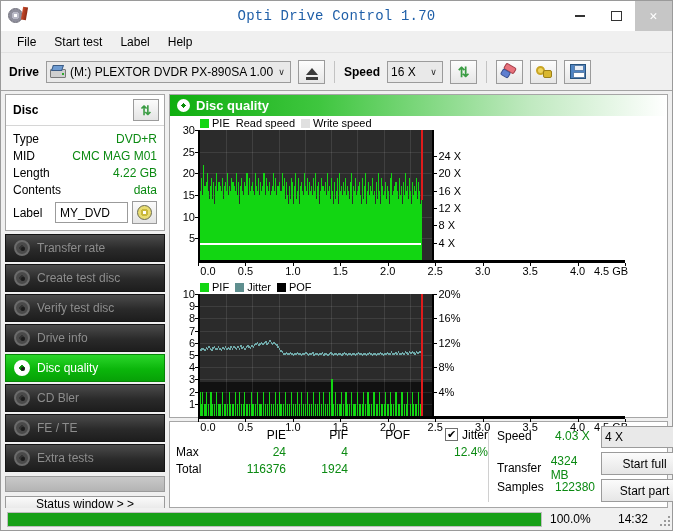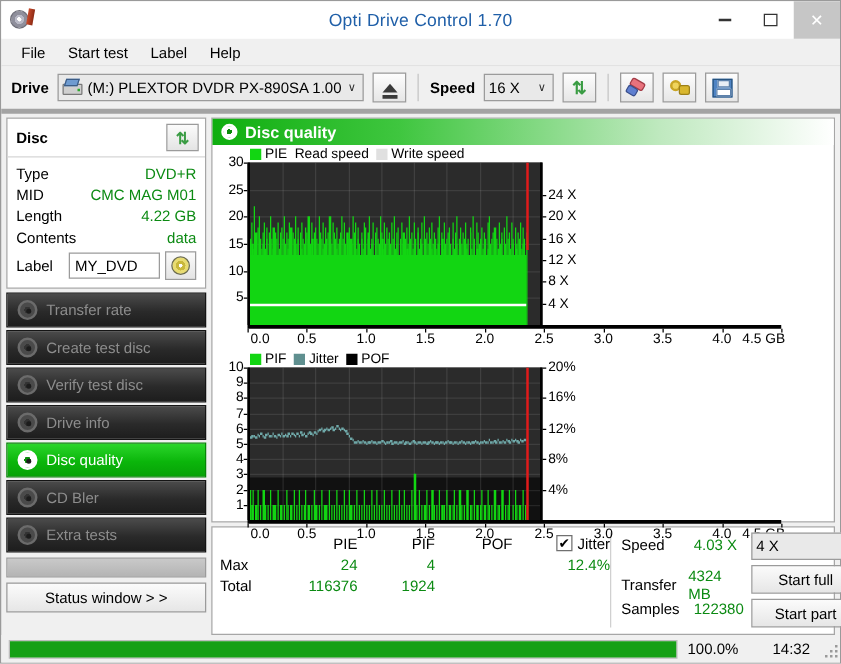--- a/index.html
+++ b/index.html
@@ -15,21 +15,21 @@
     position: relative;
     background: #f0f0f0;
     border: 1px solid #9a9a9a;
     display: flex; flex-direction: column;
   }
 
   
   .titlebar {
     height: 30px; background: #ffffff;
     display: flex; align-items: center;
-    position: relative; flex: 0 0 30px;
+    position: relative; flex: 0 0 30px; font-family: Liberation Mono, monospace;
   }
   .app-icon {
     width: 18px; height: 18px; margin-left: 7px;
     position: relative;
   }
   .app-icon .disc {
     position:absolute; left:0; top:1px;
     width: 15px; height: 15px; border-radius: 50%;
     background: radial-gradient(circle at 50% 50%, #fff 0 18%, #b9b9c6 19% 40%, #8f8f9c 41% 70%, #d8d8e2 71% 100%);
     border: 1px solid #6d6d78;
@@ -58,21 +58,21 @@
     height: 22px; background: #f0f0f0; display: flex; align-items: center;
     padding-left: 8px; gap: 2px; flex: 0 0 22px;
     border-bottom: 1px solid #e2e2e2;
   }
   .menuitem { padding: 3px 8px; font-size: 12px; color: #000; }
 
   
   .drivebar {
     height: 38px; background: #f0f0f0; display: flex; align-items: center;
     padding: 0 8px; gap: 7px; flex: 0 0 38px;
-    border-bottom: 4px solid #a3a3a3;
+    border-bottom: 1px solid #a3a3a3;
   }
   .lbl-bold { font-weight: bold; font-size: 12px; }
   .combo {
     height: 22px; background: #fff; border: 1px solid #9b9b9b;
     display: flex; align-items: center; padding: 0 0 0 3px;
     font-size: 12px; position: relative;
   }
   .combo .arrow {
     width: 17px; height: 20px; margin-left: auto;
     display: flex; align-items: center; justify-content: center;
@@ -392,20 +392,24 @@
           <span class="nico"></span>
           <span>Drive info</span>
         </div>
         <div class="navbtn active">
           <span class="nico"></span>
           <span>Disc quality</span>
         </div>
         <div class="navbtn">
           <span class="nico"></span>
           <span>CD Bler</span>
+        </div>
+        <div class="navbtn">
+          <span class="nico"></span>
+          <span>FE / TE</span>
         </div>
         <div class="navbtn">
           <span class="nico"></span>
           <span>Extra tests</span>
         </div>
         <div class="spacer-bar"></div>
       </div>
 
       <div class="status-btn">Status window &gt; &gt;</div>
     </div>

